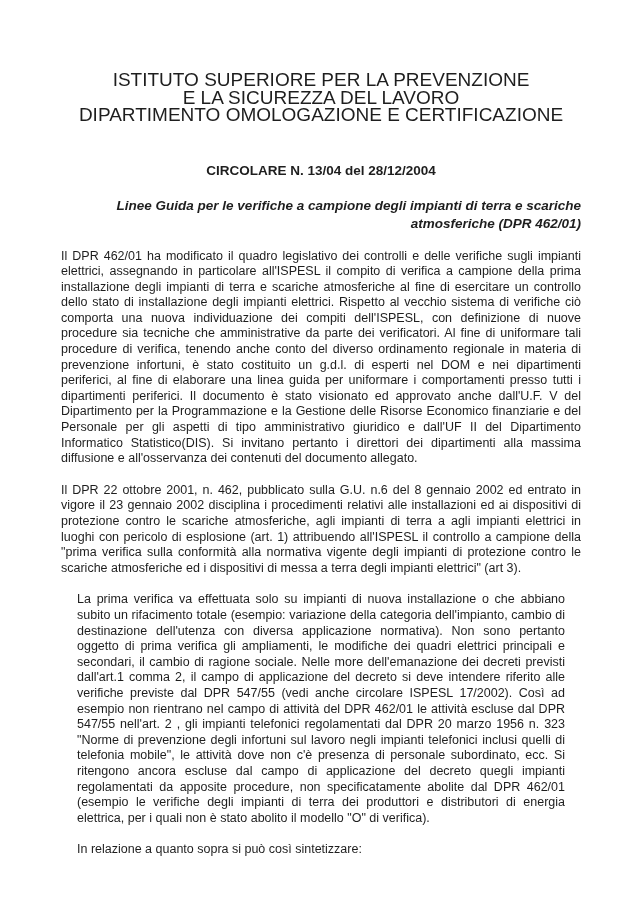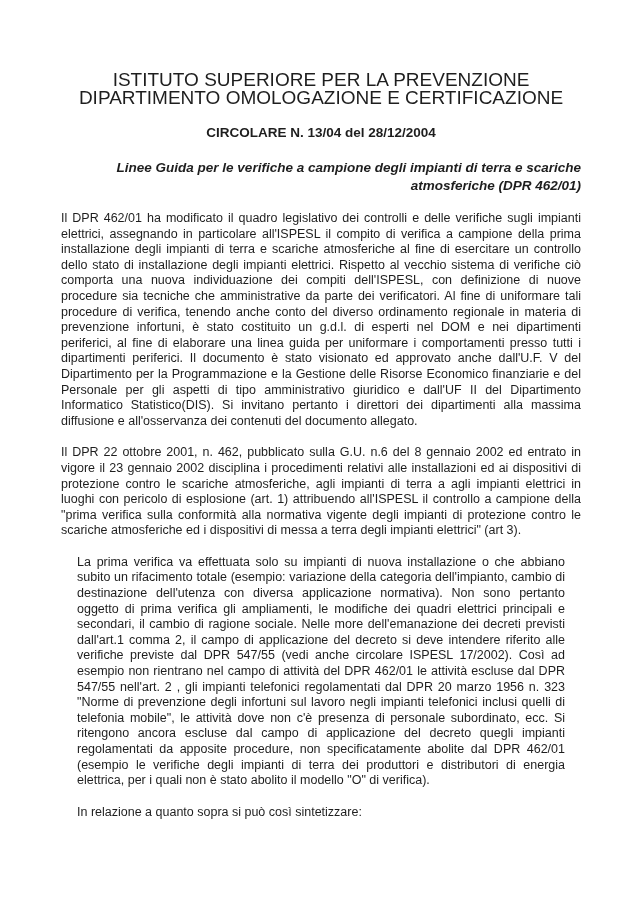--- a/index.html
+++ b/index.html
@@ -23,21 +23,21 @@
     width: 520px;
   }
   .org-line {
     margin: 0;
     text-align: center;
     font-size: 19px;
     line-height: 17.5px;
     font-weight: normal;
   }
   .circular-number {
-    margin: 18px 0 0 0;
+    margin: 38px 0 0 0;
     text-align: center;
     font-size: 13.5px;
     font-weight: bold;
     line-height: 17px;
   }
   .doc-title {
     margin: 18px 0 0 0;
     text-align: right;
     font-size: 13.5px;
     font-weight: bold;
@@ -68,20 +68,21 @@
   }
 </style>
 </head>
 <body>
 
 <div class="page">
   <div class="content">
 
     <div>
       <p class="org-line">ISTITUTO SUPERIORE PER LA PREVENZIONE</p>
+      <p class="org-line">E LA SICUREZZA DEL LAVORO</p>
       <p class="org-line">DIPARTIMENTO OMOLOGAZIONE E CERTIFICAZIONE</p>
       <p class="circular-number">CIRCOLARE N. 13/04 del 28/12/2004</p>
       <p class="doc-title">Linee Guida per le verifiche a campione degli impianti di terra e scariche atmosferiche (DPR 462/01)</p>
     </div>
 
     <p class="body-text intro-paragraph">Il DPR 462/01 ha modificato il quadro legislativo dei controlli e delle verifiche sugli impianti elettrici, assegnando in particolare all'ISPESL il compito di verifica a campione della prima installazione degli impianti di terra e scariche atmosferiche al fine di esercitare un controllo dello stato di installazione degli impianti elettrici. Rispetto al vecchio sistema di verifiche ciò comporta una nuova individuazione dei compiti dell'ISPESL, con definizione di nuove procedure sia tecniche che amministrative da parte dei verificatori. Al fine di uniformare tali procedure di verifica, tenendo anche conto del diverso ordinamento regionale in materia di prevenzione infortuni, è stato costituito un g.d.l. di esperti nel DOM e nei dipartimenti periferici, al fine di elaborare una linea guida per uniformare i comportamenti presso tutti i dipartimenti periferici. Il documento è stato visionato ed approvato anche dall'U.F. V del Dipartimento per la Programmazione e la Gestione delle Risorse Economico finanziarie e del Personale per gli aspetti di tipo amministrativo giuridico e dall'UF II del Dipartimento Informatico Statistico(DIS). Si invitano pertanto i direttori dei dipartimenti alla massima diffusione e all'osservanza dei contenuti del documento allegato.</p>
 
 
     <div>
       <p class="body-text first-paragraph"><span>Il DPR 22 ottobre 2001, n. 462, pubblicato sulla G.U. n.6 del 8 gennaio 2002 ed entrato in vigore il 23 gennaio 2002 disciplina i procedimenti relativi alle installazioni ed ai dispositivi di protezione contro le scariche atmosferiche, agli impianti di terra a agli impianti elettrici in luoghi con pericolo di esplosione (art. 1) attribuendo all'ISPESL il controllo a campione della "</span><span class="italic-quote">prima verifica sulla conformità alla normativa vigente degli impianti di protezione contro le scariche atmosferiche ed i dispositivi di messa a terra degli impianti elettrici" (art 3).</span></p>

